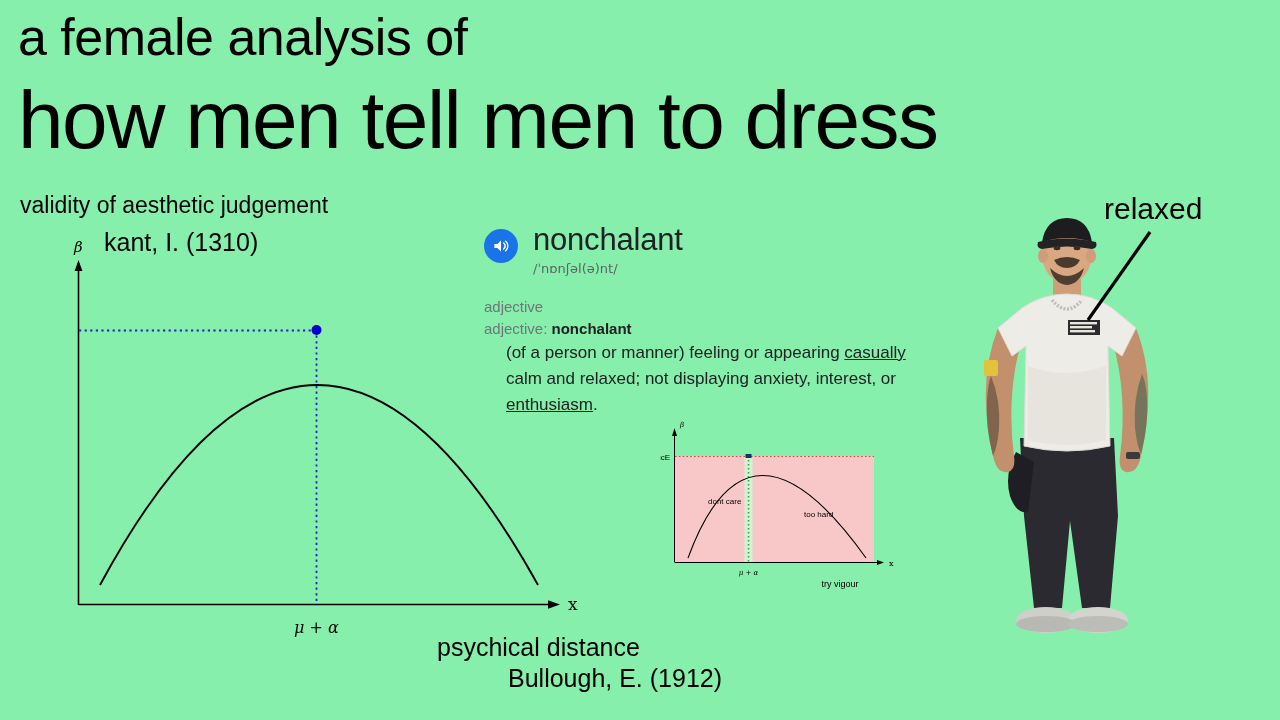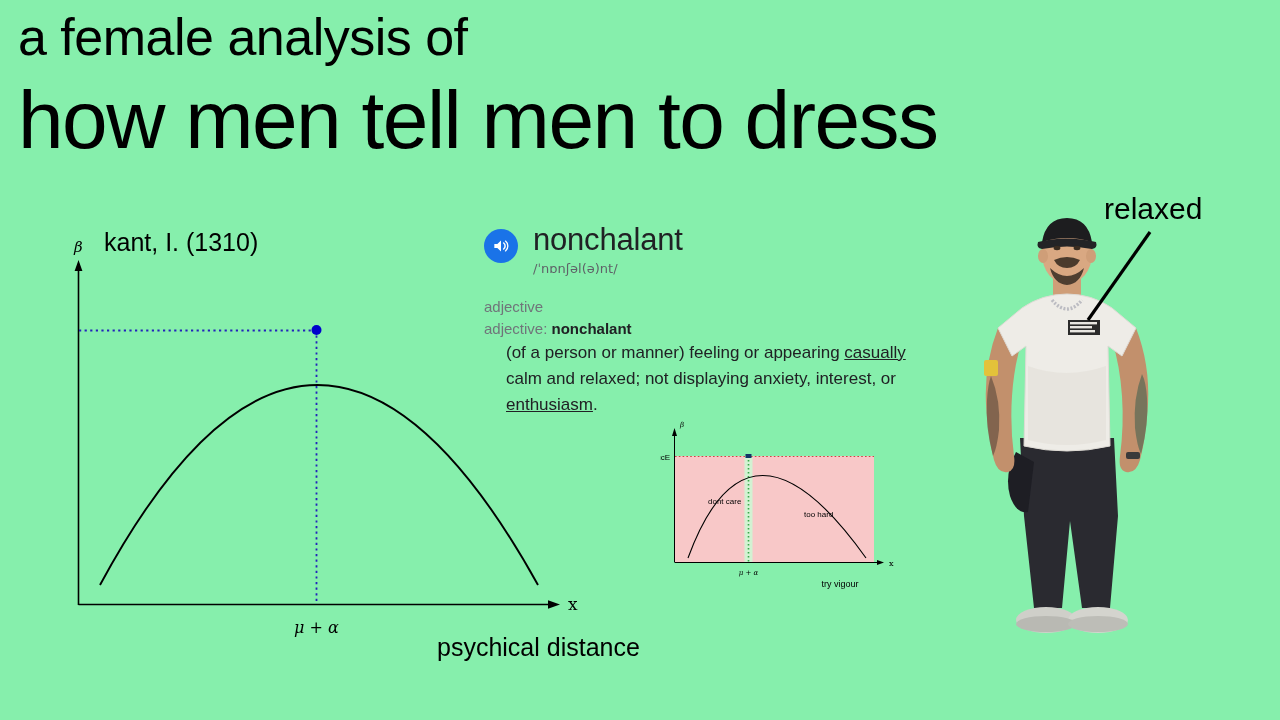--- a/index.html
+++ b/index.html
@@ -131,20 +131,21 @@
   #speeed-line { left: 1040px; top: 220px; }
 </style>
 </head>
 <body>
 
 <div id="slide">
 
   <div class="abs" id="title-line1">a female analysis of</div>
   <div class="abs" id="title-line2">how men tell men to dress</div>
 
+  <div class="abs" id="main-chart-caption">validity of aesthetic judgement</div>
   <div class="abs" id="main-chart-citation">kant, I. (1310)</div>
 
   <svg class="abs" id="main-chart" width="540" height="420">
 
     <text x="26" y="22" font-family="DejaVu Serif, serif" font-style="italic" font-size="15" fill="#000">β</text>
 
     <g>
       <line x1="30.5" y1="375" x2="30.5" y2="36" stroke="#000" stroke-width="1.6"></line>
       <polygon points="30.5,30 26.6,41 34.4,41" fill="#000"></polygon>
       <line x1="30.5" y1="374.5" x2="504" y2="374.5" stroke="#000" stroke-width="1.6"></line>
@@ -159,20 +160,21 @@
     <path d="M 52 355 Q 268 -45 490 355" fill="none" stroke="#000" stroke-width="1.9"></path>
 
     <circle cx="268.5" cy="100" r="5" fill="#0000cc"></circle>
 
     <text x="520" y="380" font-family="DejaVu Serif, serif" font-size="17" fill="#000">x</text>
 
     <text x="268.5" y="403" text-anchor="middle" font-family="DejaVu Serif, serif" font-style="italic" font-size="16" fill="#000">μ + α</text>
   </svg>
 
   <div class="abs" id="bottom-caption-1">psychical distance</div>
+  <div class="abs" id="bottom-caption-2">Bullough, E. (1912)</div>
 
   <div class="abs" id="dictionary">
     <div id="dict-head">
       <div id="speaker-icon">
         <svg width="20" height="20" viewBox="0 0 24 24" aria-hidden="true">
           <path d="M4 9.5v5h3.6L12 18.6V5.4L7.6 9.5H4z" fill="#ffffff"></path>
           <path d="M15.2 8.4a4.6 4.6 0 0 1 0 7.2" stroke="#ffffff" stroke-width="1.8" fill="none" stroke-linecap="round"></path>
           <path d="M17.4 6.1a7.6 7.6 0 0 1 0 11.8" stroke="#ffffff" stroke-width="1.6" fill="none" stroke-linecap="round"></path>
         </svg>
       </div>

